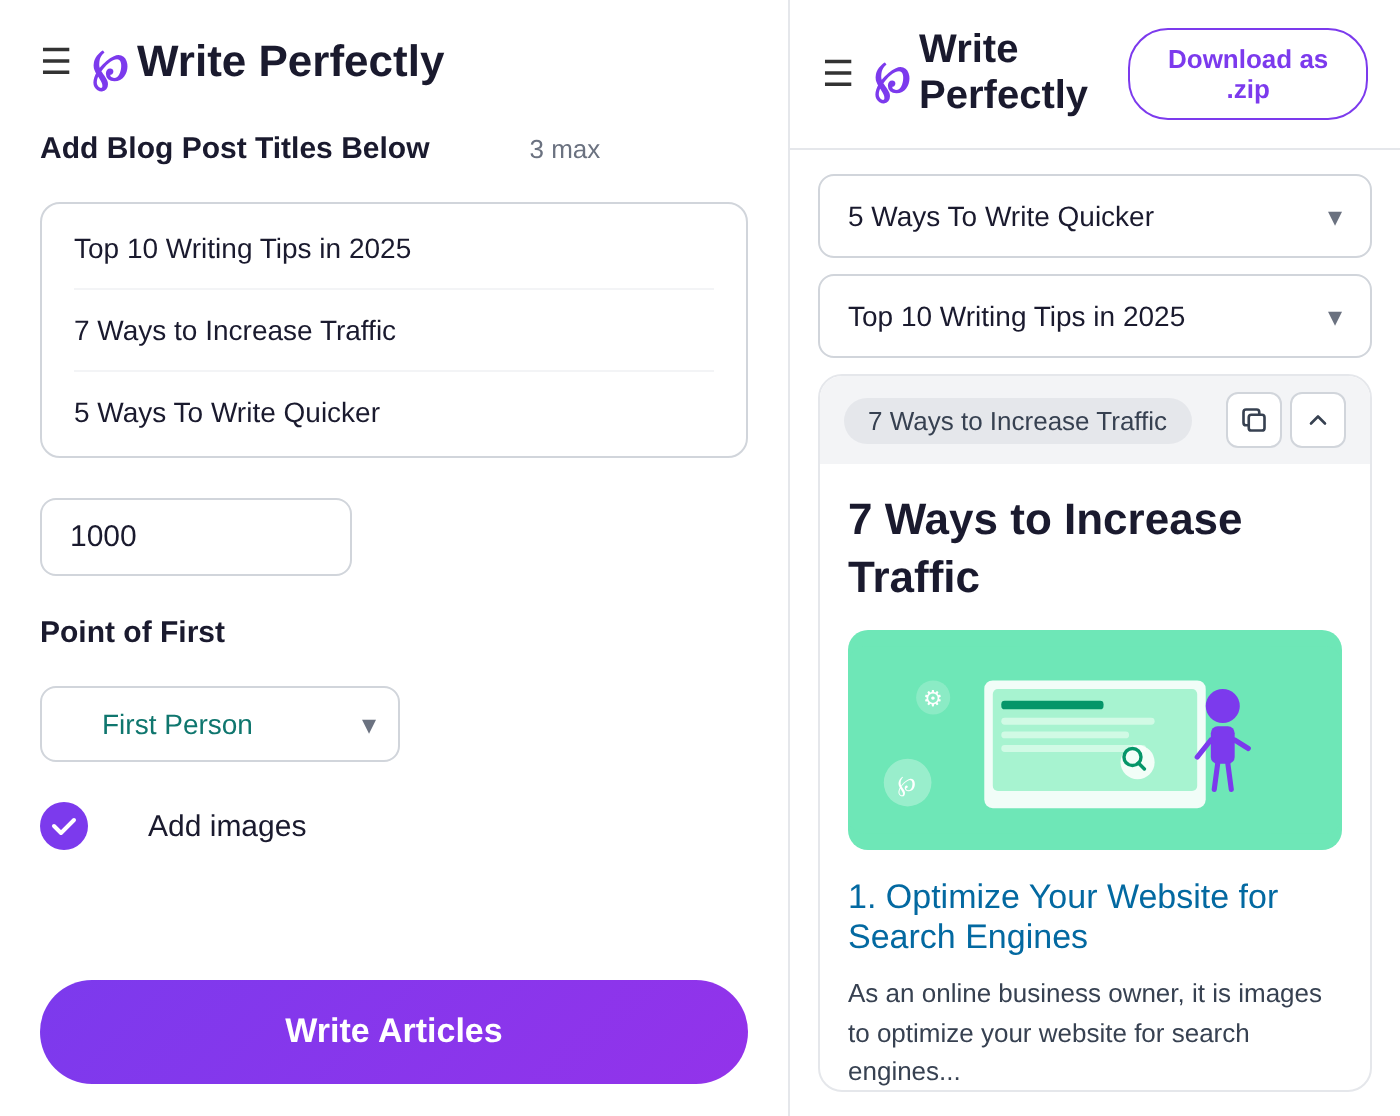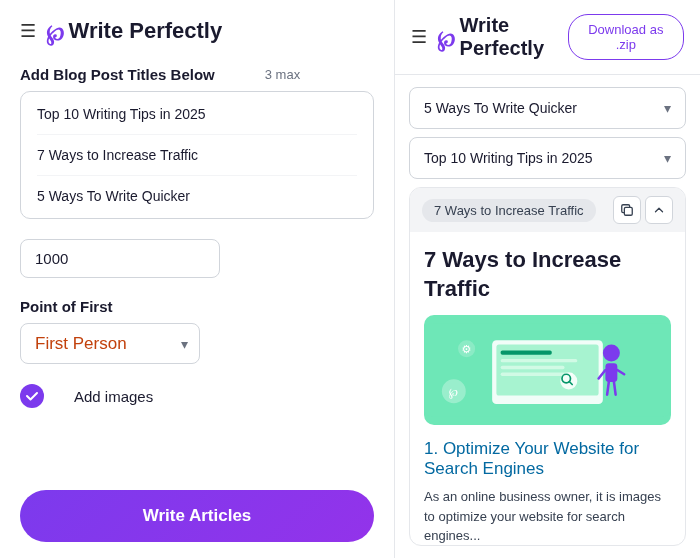--- a/index.html
+++ b/index.html
@@ -75,46 +75,46 @@
       cursor: pointer;
     }
     .title-item:not(:last-child) {
       padding-bottom: 12px;
       border-bottom: 1px solid #f3f4f6;
     }
 
     .field-section {
       display: flex;
       flex-direction: column;
-      gap: 8px;
+      gap: 18px;
     }
     .field-label {
       font-size: 15px;
       font-weight: 600;
       color: #1a1a2e;
     }
     .text-input {
       border: 1px solid #d1d5db;
       border-radius: 8px;
       padding: 10px 14px;
       font-size: 15px;
       color: #1a1a2e;
-      width: 200px;
+      width: 156px;
       outline: none;
     }
     .select-wrapper {
       position: relative;
       width: 180px;
     }
     .select-field {
       border: 1px solid #d1d5db;
       border-radius: 8px;
-      padding: 10px 36px 10px 14px;
-      font-size: 17px;
-      color: #c2410c;
+      padding: 10px 36px 10px 30px;
+      font-size: 14px;
+      color: #0f766e;
       width: 100%;
       appearance: none;
       background: #fff;
       cursor: pointer;
       outline: none;
     }
     .select-arrow {
       position: absolute;
       right: 12px;
       top: 50%;
@@ -190,21 +190,21 @@
       align-items: center;
       gap: 4px;
     }
     .download-btn {
       border: 1.5px solid #7c3aed;
       color: #7c3aed;
       background: #fff;
       border-radius: 20px;
       padding: 7px 16px;
       font-size: 13px;
-      font-weight: 400;
+      font-weight: 700;
       cursor: pointer;
     }
 
     .right-content {
       flex: 1;
       overflow-y: auto;
       padding: 12px 14px;
       display: flex;
       flex-direction: column;
       gap: 8px;

